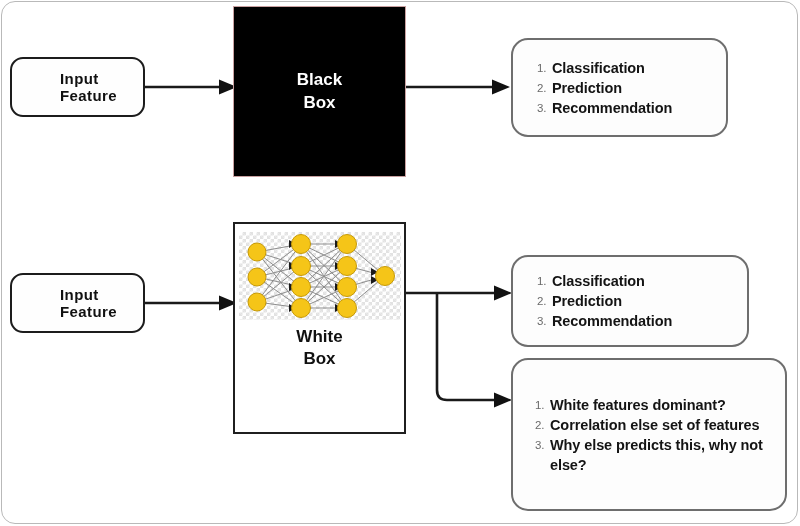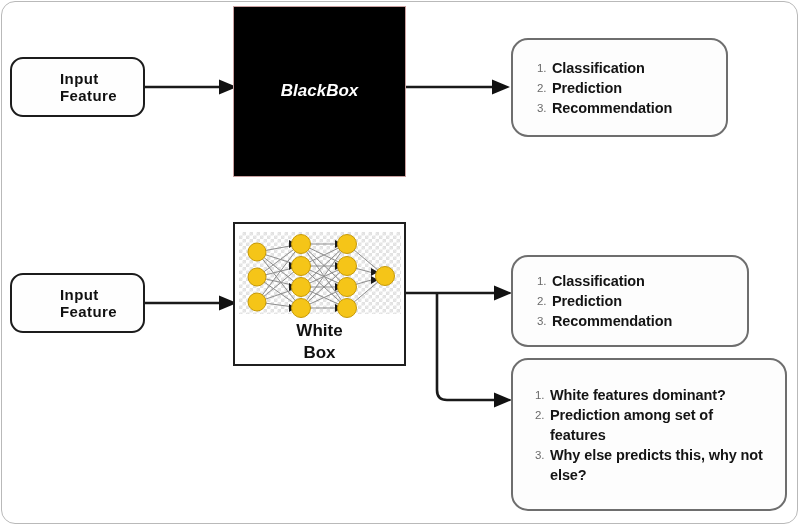--- a/index.html
+++ b/index.html
@@ -47,28 +47,28 @@
     font-size: 15px;
     letter-spacing: 0.4px;
     color: #111;
     padding-left: 48px;
   }
 
   .black-box {
     background: #000000;
     border: 1.5px solid #c9a0a0;
     display: flex;
+    flex-direction: column;
     align-items: center;
     justify-content: center;
     color: #ffffff;
     font-weight: bold;
     font-size: 17px;
     line-height: 1.35;
     text-align: center;
-    font-style: italic;
   }
 
   .white-box {
     background: #ffffff;
     border: 2.5px solid #1f1f1f;
     display: flex;
     flex-direction: column;
     align-items: center;
     justify-content: flex-start;
   }
@@ -192,21 +192,21 @@
 
   <div class="node input-box" style="left:10px; top:273px; width:135px; height:60px;">
     <span>Input Feature</span>
   </div>
 
   <svg class="conn" style="left:145px; top:292px; width:95px; height:22px;" viewBox="0 0 95 22">
     <line x1="0" y1="11" x2="78" y2="11"></line>
     <polygon class="arrowhead" points="74,3.5 92,11 74,18.5"></polygon>
   </svg>
 
-  <div class="node white-box" style="left:233px; top:222px; width:173px; height:144px;">
+  <div class="node white-box" style="left:233px; top:222px; width:173px; height:212px;">
 
     <div class="nn-wrap">
       <svg width="162" height="88" viewBox="0 0 162 88">
         <g>
 
           <line class="nn-edge" x1="18" y1="20" x2="62" y2="12"></line>
           <line class="nn-edge" x1="18" y1="20" x2="62" y2="34"></line>
           <line class="nn-edge" x1="18" y1="20" x2="62" y2="55"></line>
           <line class="nn-edge" x1="18" y1="20" x2="62" y2="76"></line>
           <line class="nn-edge" x1="18" y1="45" x2="62" y2="12"></line>
@@ -302,21 +302,21 @@
   </div>
 
   <div class="node out-box" style="left:511px; top:358px; width:276px; height:153px;">
     <ul class="out-list" style="padding-left:22px; padding-right:14px;">
       <li>
         <span class="li-num">1.</span>
         <span class="li-txt">White features dominant?</span>
       </li>
       <li>
         <span class="li-num">2.</span>
-        <span class="li-txt">Prediction among set of features</span>
+        <span class="li-txt">Correlation else set of features</span>
       </li>
       <li>
         <span class="li-num">3.</span>
         <span class="li-txt">Why else predicts this, why not else?</span>
       </li>
     </ul>
   </div>
 
 </div>
 

